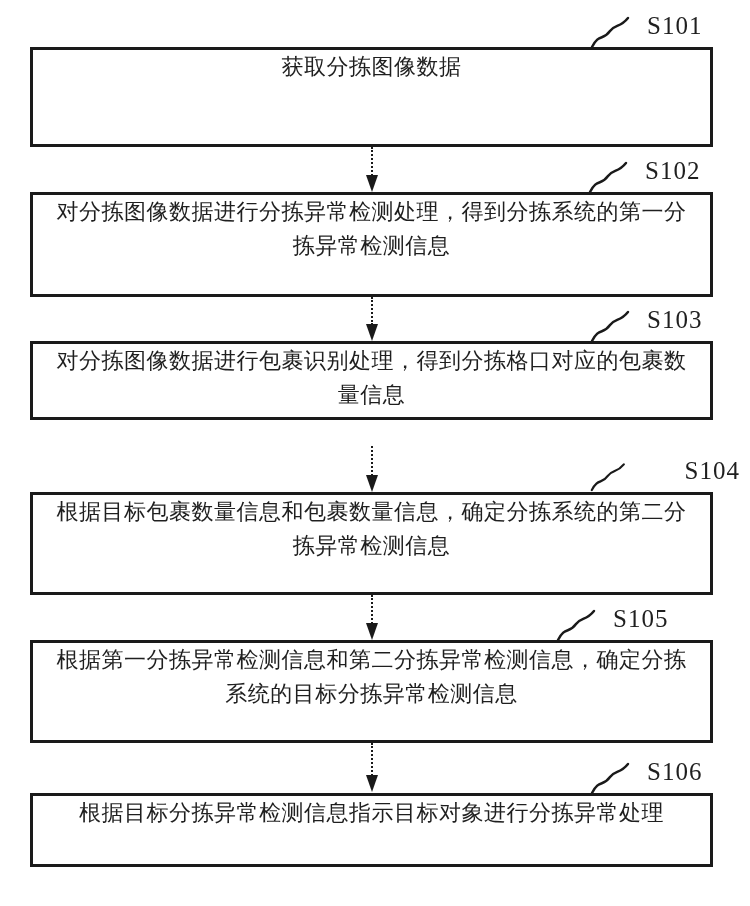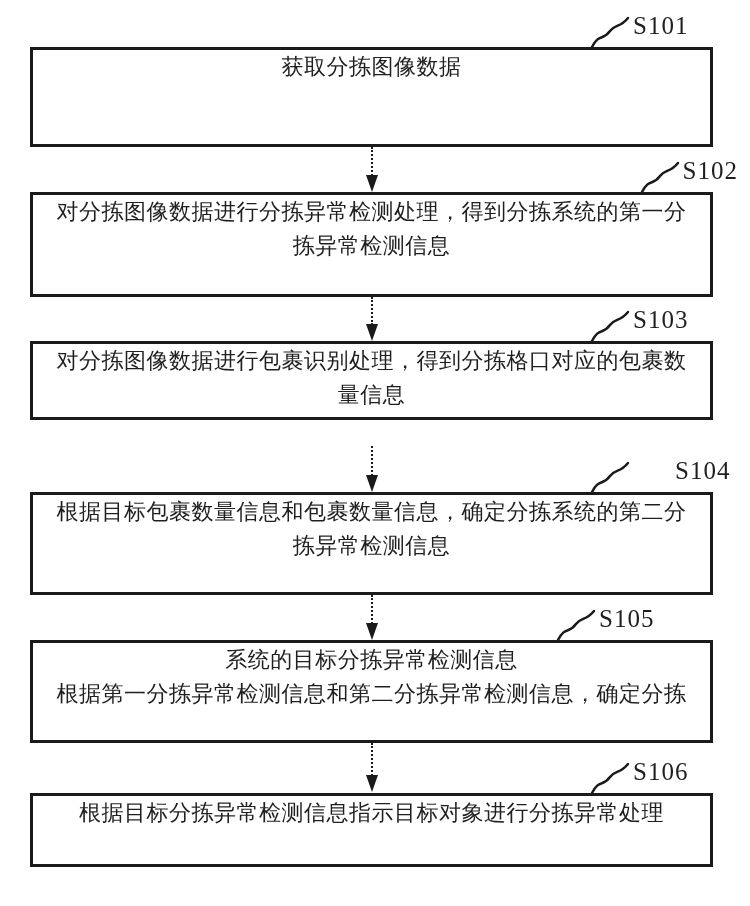--- a/index.html
+++ b/index.html
@@ -34,21 +34,21 @@
     letter-spacing:0.5px;
   }
   .step-label{
     position:absolute;height:36px;width:150px;
     display:flex;align-items:flex-start;
   }
   .step-label svg{display:block;}
   .step-id{
     font-size:25px;line-height:30px;
     color:var(--text-color);
-    margin-left:3px;
+    margin-left:17px;
     letter-spacing:1px;
   }
   .arrow{position:absolute;width:14px;}
   .arrow-line{
     position:absolute;left:6px;top:0;width:0;
     border-left:2px dotted var(--line-color);
   }
   .arrow-head{
     position:absolute;left:1px;width:0;height:0;
     border-left:6px solid transparent;
@@ -70,21 +70,21 @@
   </div>
   <div class="flow-box" style="top:47px;height:100px;">
       <div class="box-line">获取分拣图像数据</div>
     </div>
 
   <div class="arrow" style="left:365px;top:147px;">
     <div class="arrow-line" style="height:29px;"></div>
       <div class="arrow-head" style="top:28px;"></div>
   </div>
 
-  <div class="step-label" style="left:588px;top:156px;justify-content:flex-end;">
+  <div class="step-label" style="left:588px;top:156px;">
     <svg width="40" height="38" viewBox="0 0 40 38">
       <path class="squiggle" d="M2,36 C9,22 13,30 20,20 C25,13 30,17 38,7"></path>
     </svg>
     <span class="step-id">S102</span>
   </div>
   <div class="flow-box" style="top:192px;height:105px;">
       <div class="box-line">对分拣图像数据进行分拣异常检测处理，得到分拣系统的第一分</div>
       <div class="box-line">拣异常检测信息</div>
     </div>
 
@@ -125,22 +125,22 @@
       <div class="arrow-head" style="top:28px;"></div>
   </div>
 
   <div class="step-label" style="left:556px;top:604px;">
     <svg width="40" height="38" viewBox="0 0 40 38">
       <path class="squiggle" d="M2,36 C9,22 13,30 20,20 C25,13 30,17 38,7"></path>
     </svg>
     <span class="step-id">S105</span>
   </div>
   <div class="flow-box" style="top:640px;height:103px;">
+      <div class="box-line">根据第一分拣异常检测信息和第二分拣异常检测信息，确定分拣</div>
       <div class="box-line">系统的目标分拣异常检测信息</div>
-      <div class="box-line">根据第一分拣异常检测信息和第二分拣异常检测信息，确定分拣</div>
     </div>
 
   <div class="arrow" style="left:365px;top:743px;">
     <div class="arrow-line" style="height:33px;"></div>
       <div class="arrow-head" style="top:32px;"></div>
   </div>
 
   <div class="step-label" style="left:590px;top:757px;">
     <svg width="40" height="38" viewBox="0 0 40 38">
       <path class="squiggle" d="M2,36 C9,22 13,30 20,20 C25,13 30,17 38,7"></path>

